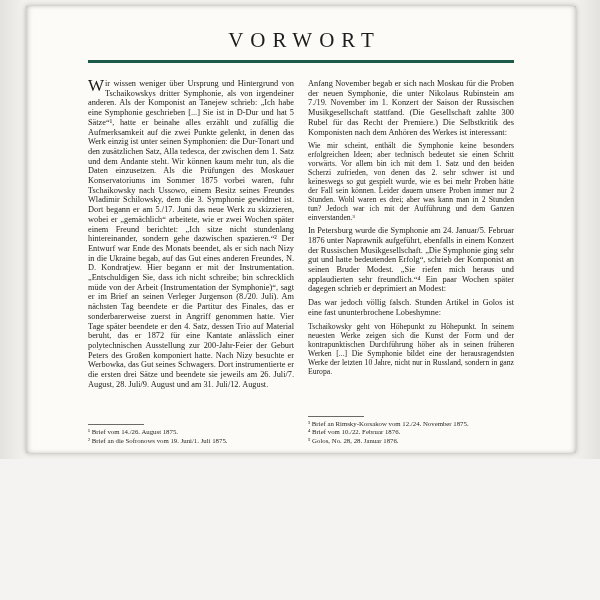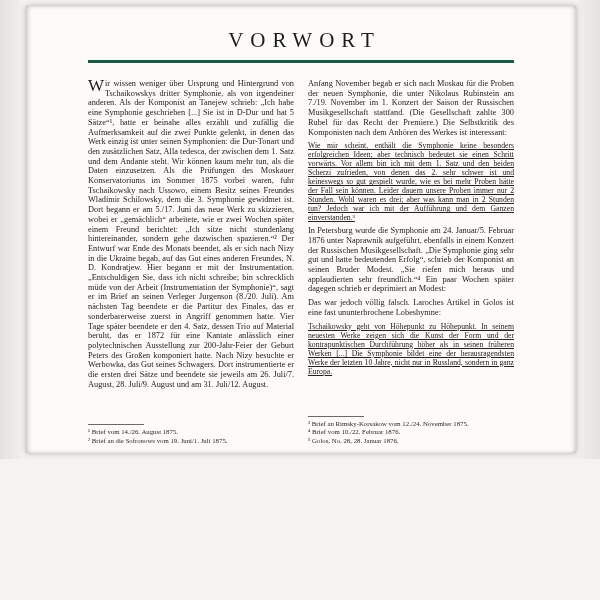--- a/index.html
+++ b/index.html
@@ -39,21 +39,20 @@
   }
   .col .body { flex:1; }
   p.block {
     font-size:8.3px; line-height:9.7px;
     text-align:justify;
   }
   p.block + p.block { margin-top:4px; }
   p.quote {
     font-size:7.7px; line-height:9px;
     margin-top:4px;
-    text-decoration:underline;
   }
   p.quote + p.para { }
   .it { }
   .dropcap {
     float:left;
     font-size:17px; line-height:14px;
     padding-right:1px;
     color:#1c1b1a;
   }
   .footnotes { margin-top:6px; }
@@ -84,21 +83,21 @@
               <div class="fn"><span>¹ Brief vom 14./26. August 1875.</span></div>
               <div class="fn"><span>² Brief an die Sofronows vom 19. Juni/1. Juli 1875.</span></div>
             </div>
         </div>
       </div>
       <div class="col">
         <div class="body">
             <p class="block para"><span>Anfang November begab er sich nach Moskau für die Proben der neuen Symphonie, die unter Nikolaus Rubinstein am 7./19. November im 1. Konzert der Saison der Russischen Musikgesellschaft stattfand. (Die Gesellschaft zahlte 300 Rubel für das Recht der Premiere.) Die Selbstkritik des Komponisten nach dem Anhören des Werkes ist interessant:</span></p>
             <p class="block quote"><span>Wie mir scheint, enthält die Symphonie keine besonders erfolgreichen Ideen; aber technisch bedeutet sie einen Schritt vorwärts. Vor allem bin ich mit dem 1. Satz und den beiden Scherzi zufrieden, von denen das 2. sehr schwer ist und keineswegs so gut gespielt wurde, wie es bei mehr Proben hätte der Fall sein können. Leider dauern unsere Proben immer nur 2 Stunden. Wohl waren es drei; aber was kann man in 2 Stunden tun? Jedoch war ich mit der Aufführung und dem Ganzen einverstanden.³</span></p>
             <p class="block para"><span>In Petersburg wurde die Symphonie am 24. Januar/5. Februar 1876 unter Naprawnik aufgeführt, ebenfalls in einem Konzert der Russischen Musikgesellschaft. „Die Symphonie ging sehr gut und hatte bedeutenden Erfolg“, schrieb der Komponist an seinen Bruder Modest. „Sie riefen mich heraus und applaudierten sehr freundlich.“⁴ Ein paar Wochen später dagegen schrieb er deprimiert an Modest:</span></p>
-            <p class="block para"><span>Das war jedoch völlig falsch. Laroches Artikel in </span><span class="it">Golos</span><span> ist eine fast ununterbrochene Lobeshymne:</span></p>
+            <p class="block para"><span>Das war jedoch völlig falsch. Stunden Artikel in </span><span class="it">Golos</span><span> ist eine fast ununterbrochene Lobeshymne:</span></p>
             <p class="block quote"><span>Tschaikowsky geht von Höhepunkt zu Höhepunkt. In seinem neuesten Werke zeigen sich die Kunst der Form und der kontrapunktischen Durchführung höher als in seinen früheren Werken [...] Die Symphonie bildet eine der herausragendsten Werke der letzten 10 Jahre, nicht nur in Russland, sondern in ganz Europa.</span></p>
           </div>
         <div class="footnotes">
           <div class="fn-rule"></div>
           <div>
               <div class="fn"><span>³ Brief an Rimsky-Korsakow vom 12./24. November 1875.</span></div>
               <div class="fn"><span>⁴ Brief vom 10./22. Februar 1876.</span></div>
               <div class="fn"><span>⁵ </span><span class="it">Golos</span><span>, No. 28, 28. Januar 1876.</span></div>
             </div>
         </div>

